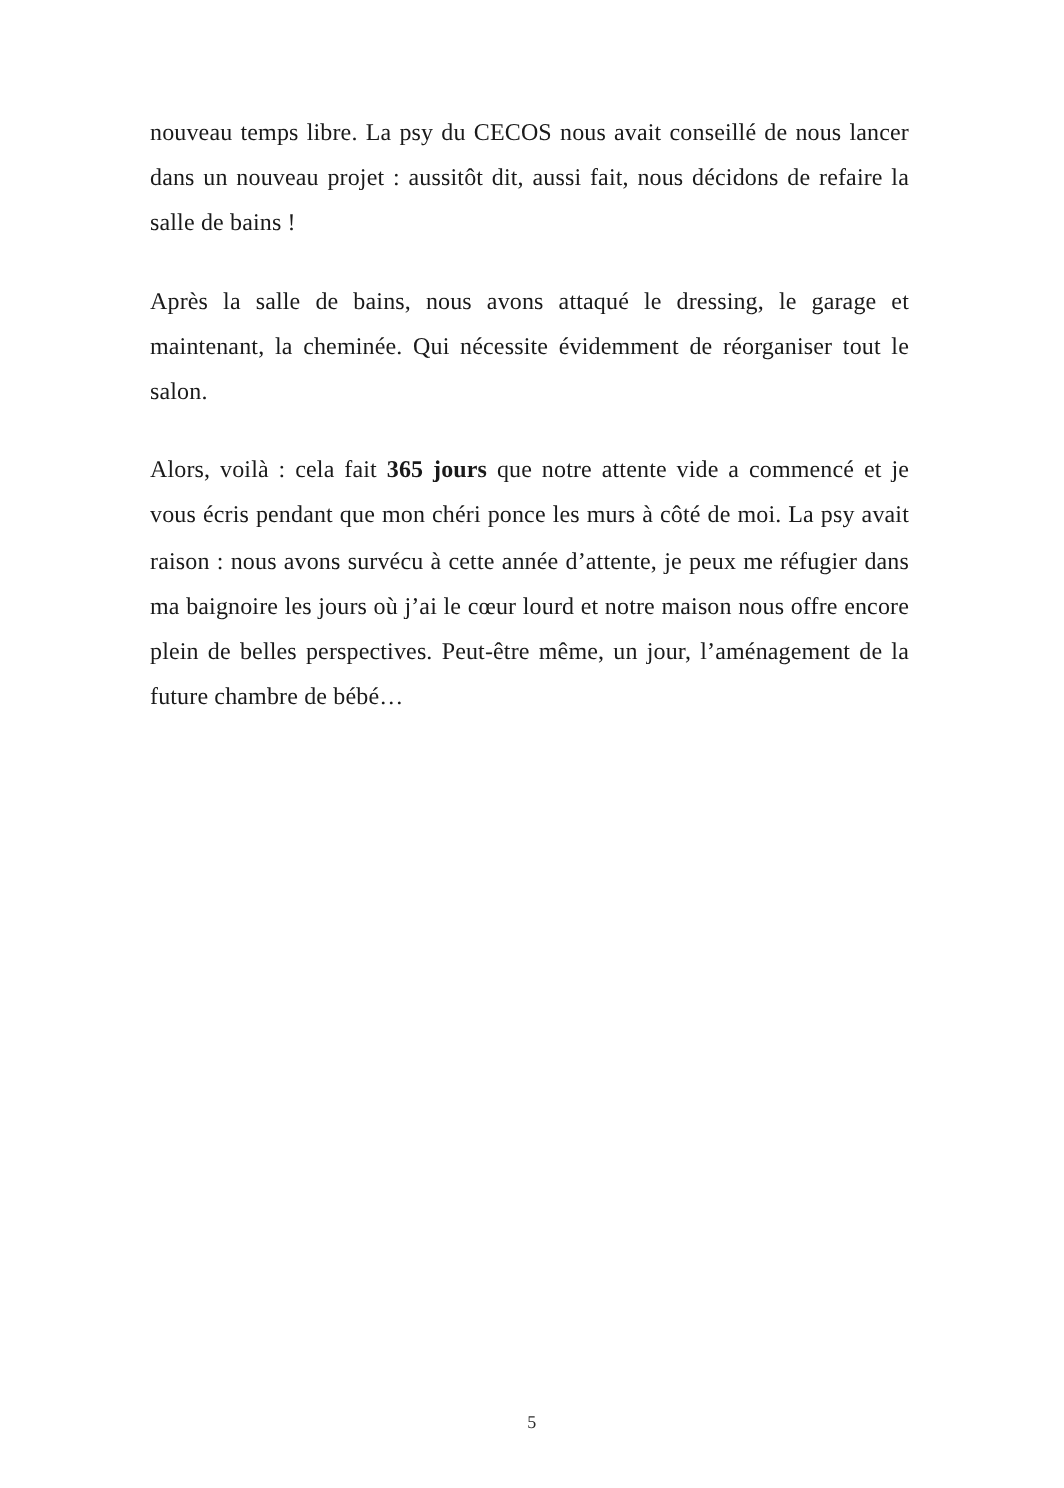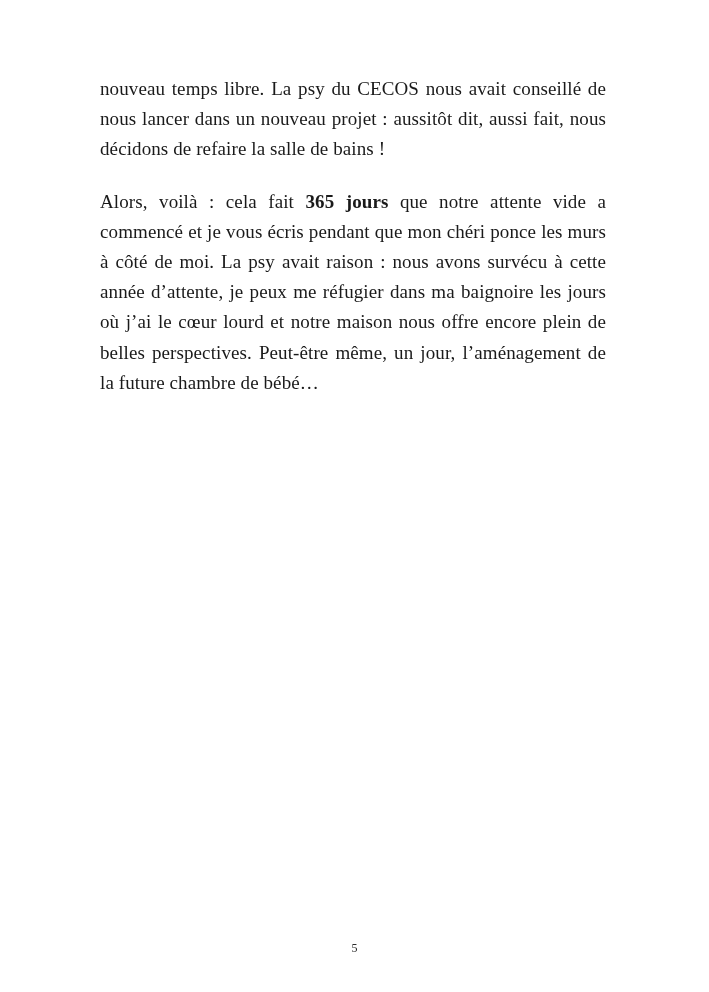--- a/index.html
+++ b/index.html
@@ -24,21 +24,21 @@
     box-sizing: border-box;
   }
   .content {
     position: absolute;
     left: 100px;
     top: 74px;
     width: 506px;
   }
   p.para {
     margin: 0 0 22px 0;
-    font-size: 19px;
+    font-size: 16px;
     line-height: 30.2px;
     text-align: justify;
     text-justify: inter-word;
     -webkit-hyphens: none;
     hyphens: none;
     letter-spacing: 0.1px;
   }
   p.para:last-child {
     margin-bottom: 4px;
   }
@@ -55,16 +55,17 @@
     color: #2b2b2b;
     font-family: "Liberation Serif", "DejaVu Serif", serif;
   }
 </style>
 </head>
 <body>
 
 <div class="page">
   <div class="content">
     <p class="para"><span>nouveau temps libre. La psy du CECOS nous avait conseillé de nous lancer dans un nouveau projet : aussitôt dit, aussi fait, nous décidons de refaire la salle de bains !</span></p>
+    <p class="para"><span>Après la salle de bains, nous avons attaqué le dressing, le garage et maintenant, la cheminée. Qui nécessite évidemment de réorganiser tout le salon.</span></p>
     <p class="para"><span>Alors, voilà : cela fait </span><b class="strong">365 jours</b><span>  que notre attente vide a commencé et je vous écris pendant que mon chéri ponce les murs à côté de moi. La psy avait raison : nous avons survécu à cette année d’attente, je peux me réfugier dans ma baignoire les jours où j’ai le cœur lourd et notre maison nous offre encore plein de belles perspectives. Peut-être même, un jour, l’aménagement de la future chambre de bébé…</span></p>
   </div>
   <div class="folio">5</div>
 </div>
 
 </body></html>

